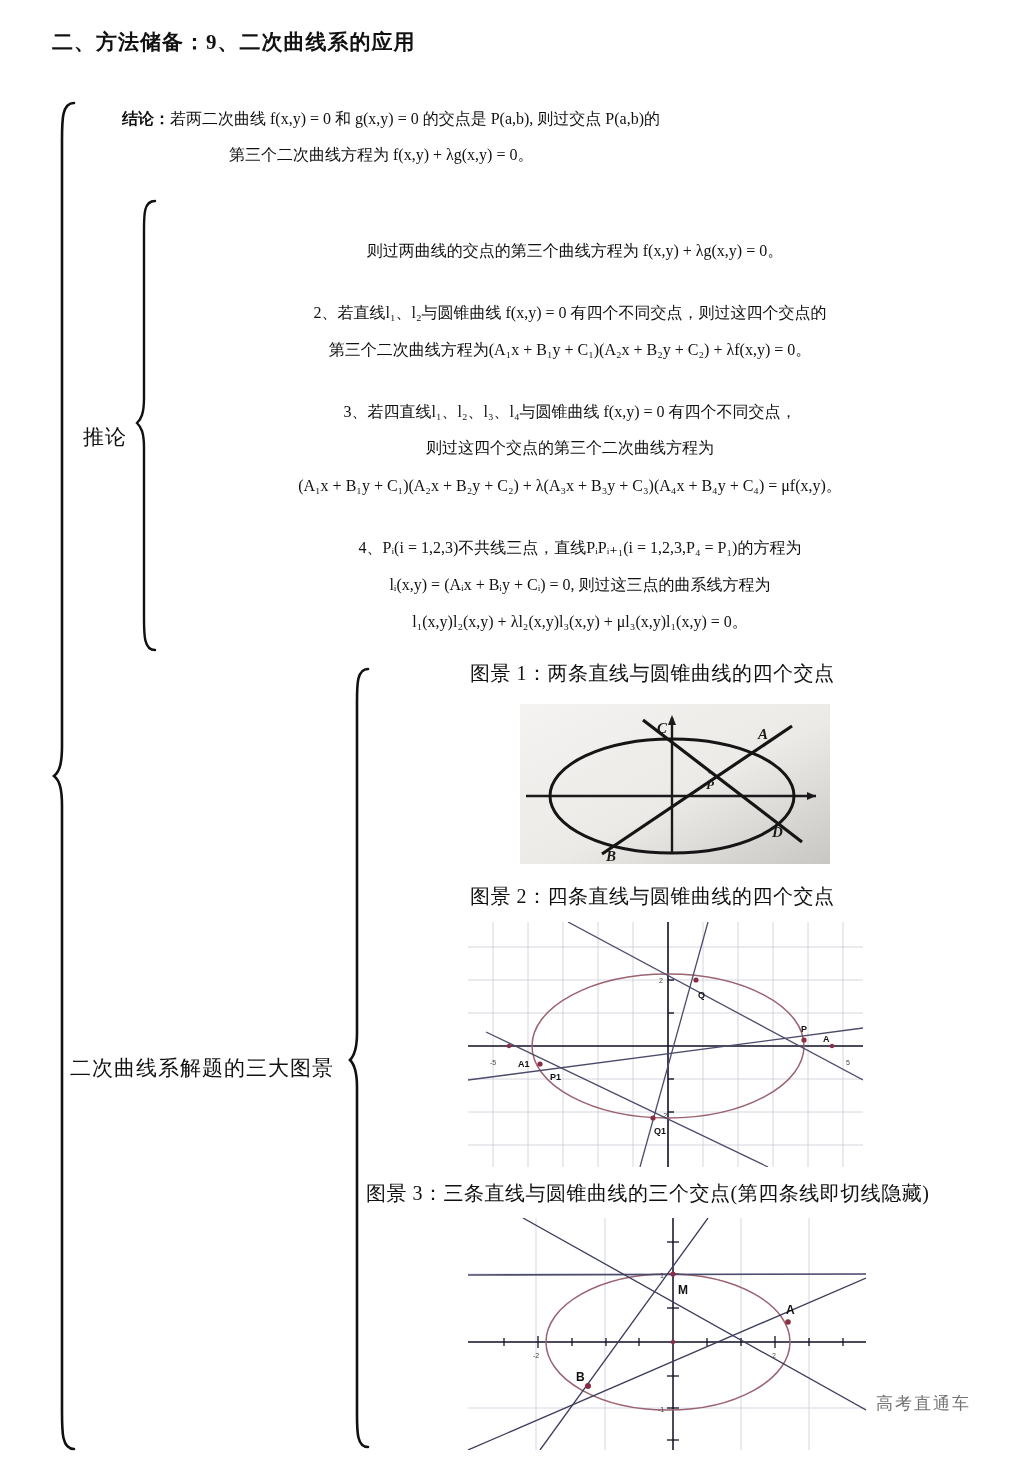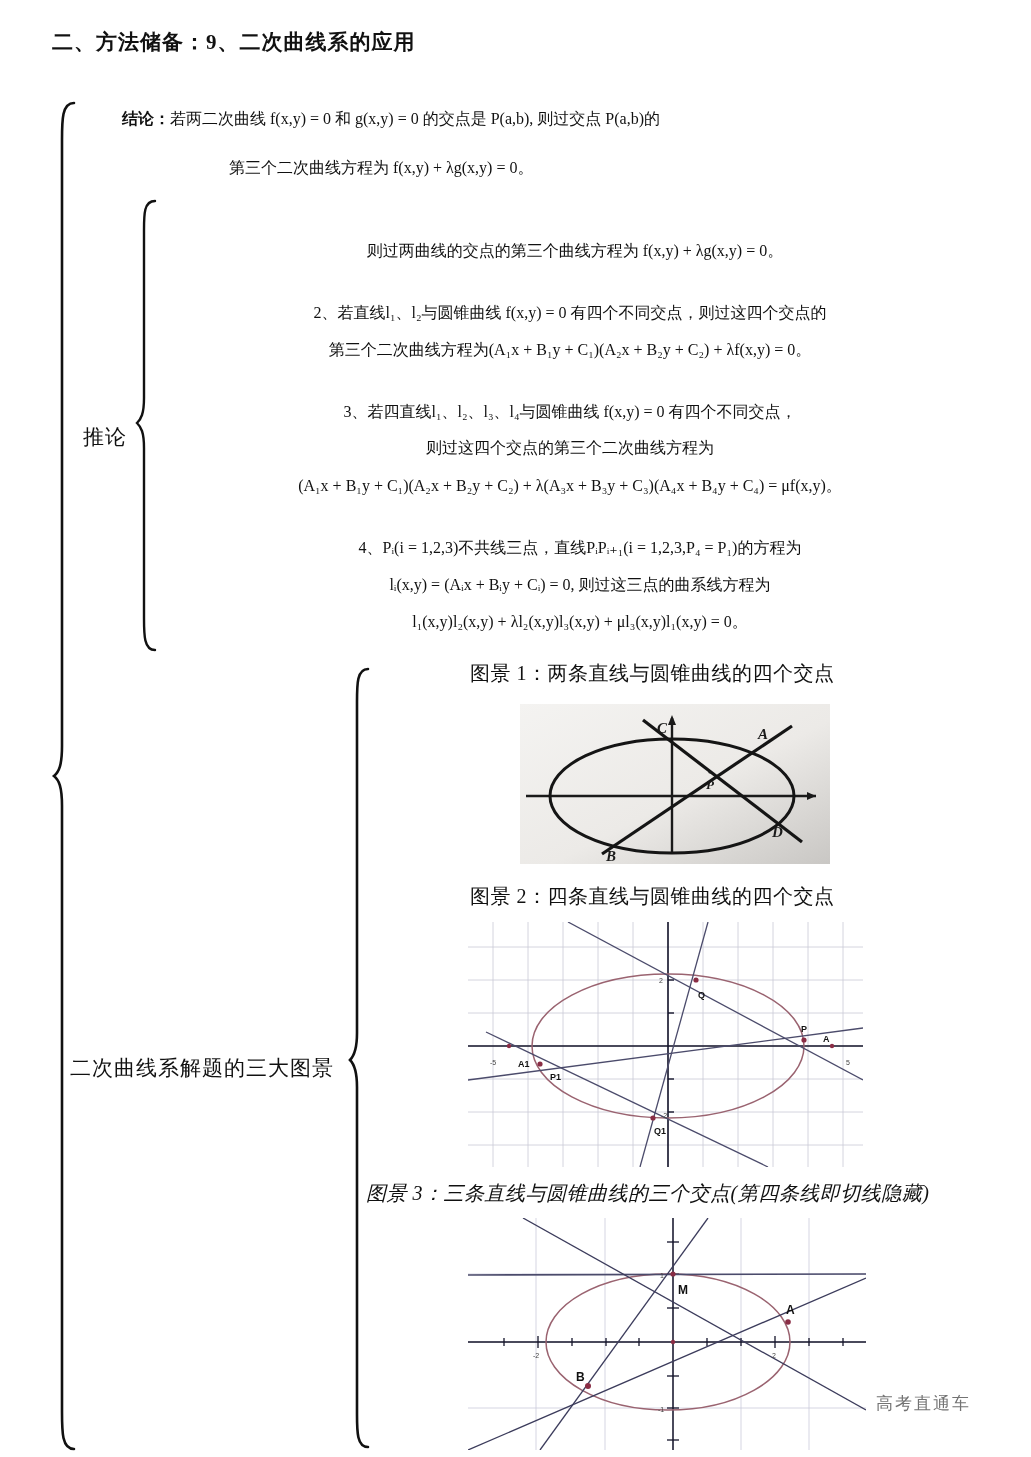--- a/index.html
+++ b/index.html
@@ -111,21 +111,21 @@
 
   <div id="title">二、方法储备：9、二次曲线系的应用</div>
 
   <svg class="brace-svg" style="left:52px; top:100px;" width="30" height="1352" viewBox="0 0 30 1352">
     <path d="M22,3 C10,3 10,20 10,40 L10,646 C10,665 7,672 2,676 C7,680 10,687 10,706 L10,1312 C10,1332 10,1349 22,1349" fill="none" stroke="#111" stroke-width="2.6" stroke-linecap="round"></path>
   </svg>
 
   <div class="mathline" style="left:122px; top:103px;">
     <span class="lead">结论：</span><span>若两二次曲线 f(x,y) = 0 和 g(x,y) = 0 的交点是 P(a,b), 则过交点 P(a,b)的</span>
   </div>
-  <div class="mathline" style="left:229px; top:139px;margin-top:13px;">
+  <div class="mathline" style="left:229px; top:139px;">
     <span>第三个二次曲线方程为 f(x,y) + λg(x,y) = 0。</span>
   </div>
 
   <div class="sidelabel" style="left:83px; top:409px;">推论</div>
 
   <svg class="brace-svg" style="left:135px; top:198px;" width="24" height="456" viewBox="0 0 24 456">
     <path d="M20,3 C9,3 9,16 9,32 L9,200 C9,216 6,221 2,225 C6,229 9,234 9,250 L9,420 C9,437 9,452 20,452" fill="none" stroke="#111" stroke-width="2.4" stroke-linecap="round"></path>
   </svg>
 
   <div class="mathline center" style="left:170px; top:235px; width:810px;">则过两曲线的交点的第三个曲线方程为 f(x,y) + λg(x,y) = 0。</div>
@@ -243,21 +243,21 @@
       <text class="fig-lbl" x="82" y="158">P1</text>
       <text class="fig-lbl" x="186" y="212">Q1</text>
 
       <text class="fig-tick" x="22" y="143">-5</text>
       <text class="fig-tick" x="378" y="143">5</text>
       <text class="fig-tick" x="191" y="61">2</text>
       <text class="fig-tick" x="193" y="196">-2</text>
     </svg>
   </div>
 
-  <div class="figcap" style="left:366px; top:1180px;font-style:italic;">图景 3：三条直线与圆锥曲线的三个交点(第四条线即切线隐藏)</div>
+  <div class="figcap" style="left:366px; top:1180px;">图景 3：三条直线与圆锥曲线的三个交点(第四条线即切线隐藏)</div>
 
   <div class="figbox" id="fig3box">
     <svg width="398" height="232" viewBox="0 0 398 232">
       <rect x="0" y="0" width="398" height="232" fill="#ffffff"></rect>
 
       <g stroke="#cacada" stroke-width="0.8">
         <line x1="68" y1="0" x2="68" y2="232"></line>
         <line x1="137" y1="0" x2="137" y2="232"></line>
         <line x1="205" y1="0" x2="205" y2="232"></line>
         <line x1="273" y1="0" x2="273" y2="232"></line>

